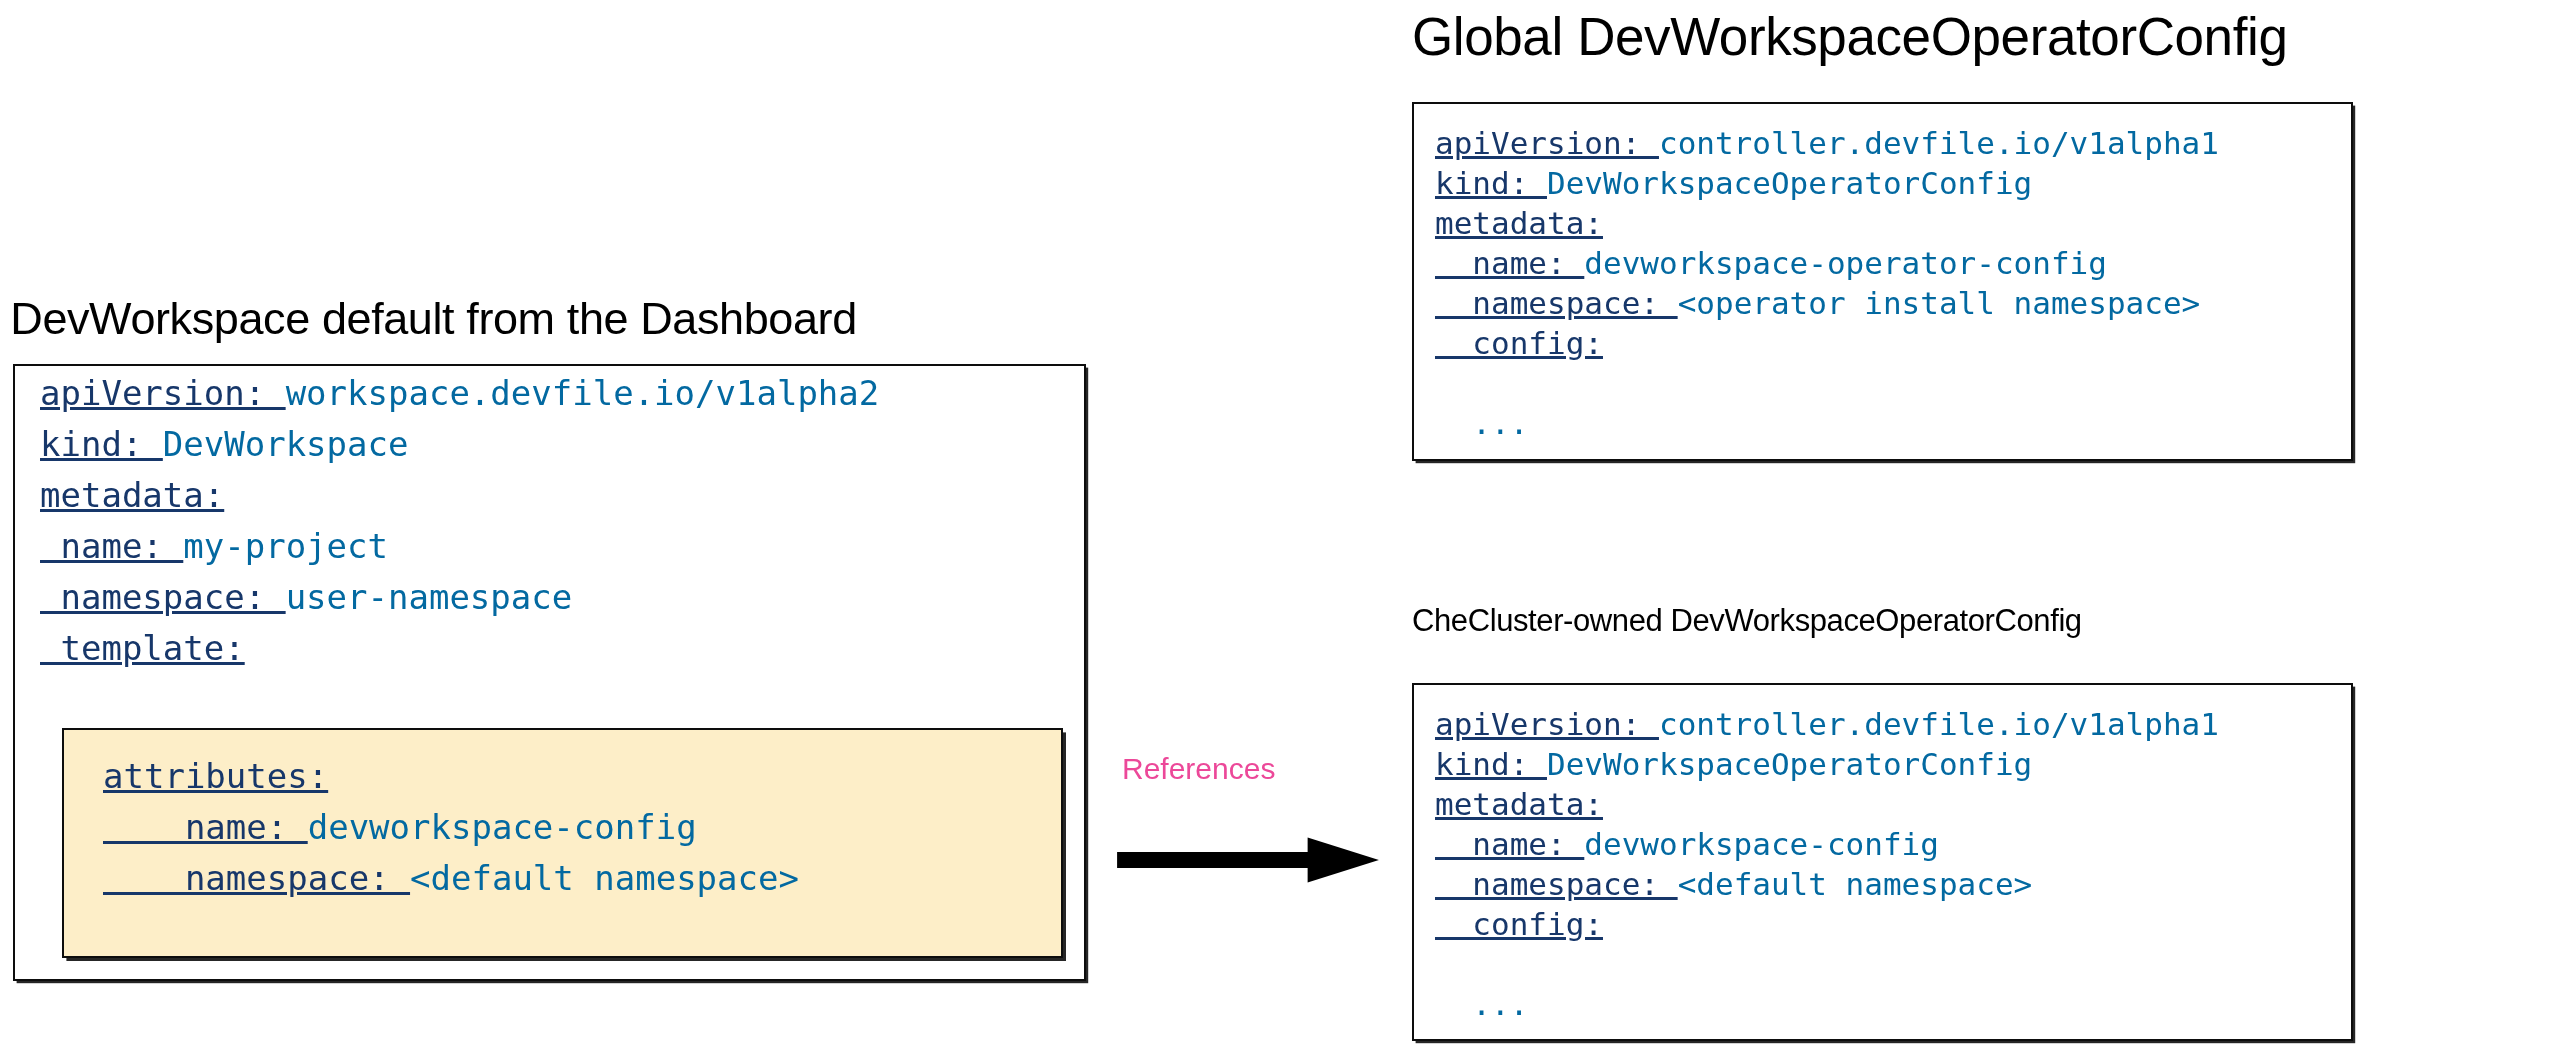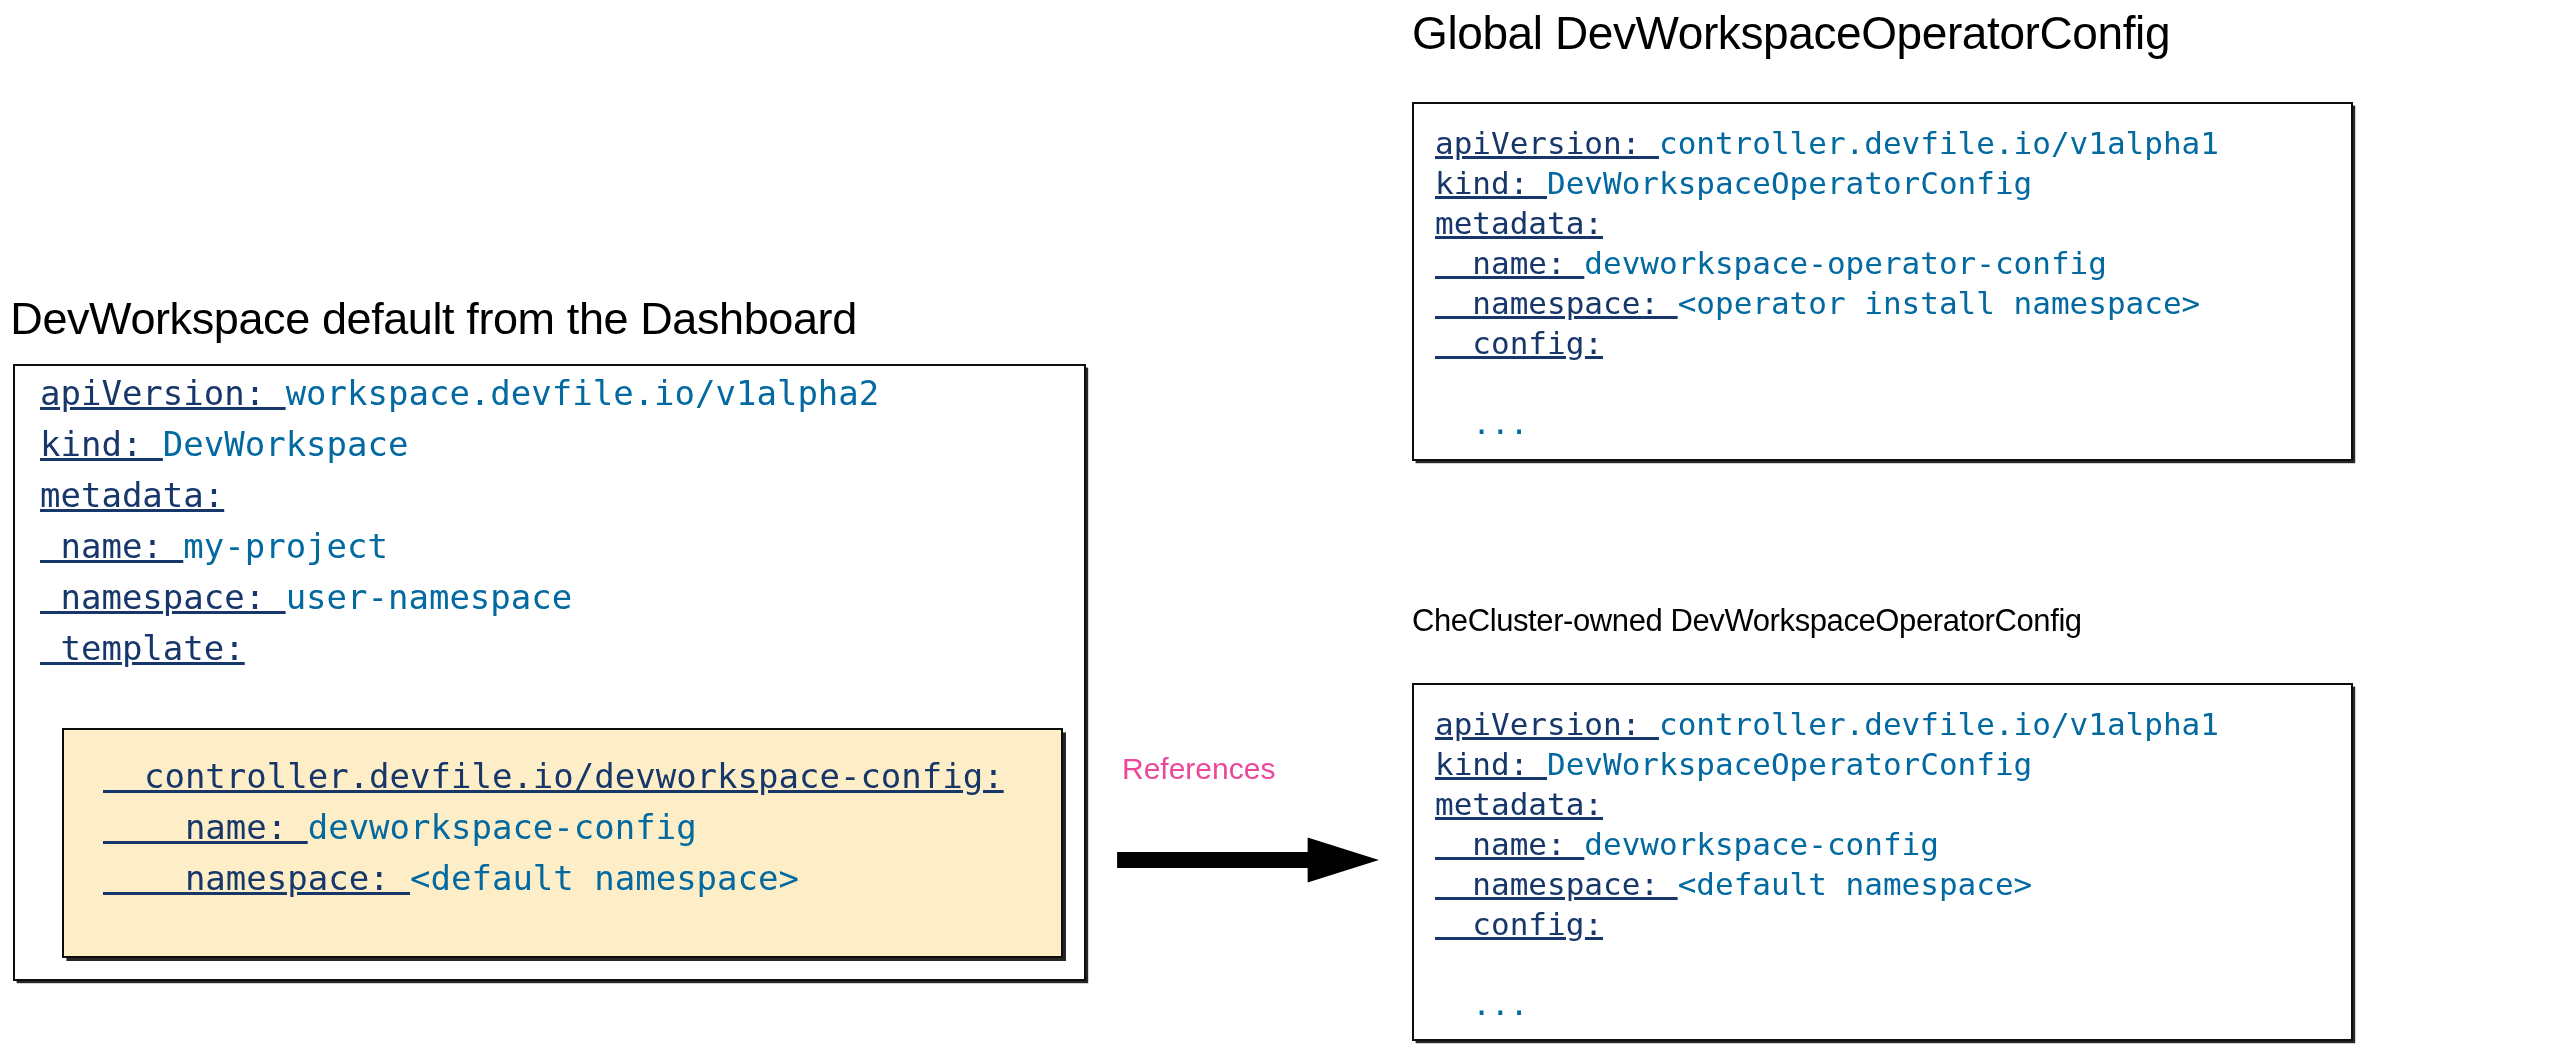--- a/index.html
+++ b/index.html
@@ -93,21 +93,21 @@
     left: 1116px;
     top: 836px;
     width: 264px;
     height: 48px;
   }
 
   
   #tr-title {
     left: 1412px;
     top: 5.9px;
-    font-size: 46px;
+    font-size: 53px;
   }
   #tr-box {
     left: 1412px;
     top: 102px;
     width: 941px;
     height: 359px;
   }
   #tr-code {
     left: 1435px;
     top: 123px;
@@ -138,21 +138,21 @@
 <body>
 
 <div class="panel-title" id="left-title">DevWorkspace default from the Dashboard</div>
 
 <div class="code-box" id="left-box"></div>
 
 <div class="code-lines" id="left-code"><div><span class="k">apiVersion: </span><span class="v">workspace.devfile.io/v1alpha2</span></div><div><span class="k">kind: </span><span class="v">DevWorkspace</span></div><div><span class="k">metadata:</span></div><div><span class="k"> name: </span><span class="v">my-project</span></div><div><span class="k"> namespace: </span><span class="v">user-namespace</span></div><div><span class="k"> template:</span></div></div>
 
 <div id="highlight-box"></div>
 
-<div class="code-lines" id="highlight-code"><div><span class="k">  controller.devfile.io/devworkspace-config:</span></div><div><span class="k">    name: </span><span class="v">devworkspace-config</span></div><div><span class="k">    namespace: </span><span class="v">&lt;default namespace&gt;</span></div></div>
+<div class="code-lines" id="highlight-code"><div><span class="k">attributes:</span></div><div><span class="k">    name: </span><span class="v">devworkspace-config</span></div><div><span class="k">    namespace: </span><span class="v">&lt;default namespace&gt;</span></div></div>
 
 <div id="ref-label">References</div>
 
 <svg id="arrow" viewBox="0 0 360 66">
   <rect x="0" y="22" width="272" height="22" fill="#000000"></rect>
   <polygon points="262,2 360,33 262,64" fill="#000000"></polygon>
 </svg>
 
 <div class="panel-title" id="tr-title">Global DevWorkspaceOperatorConfig</div>
 

